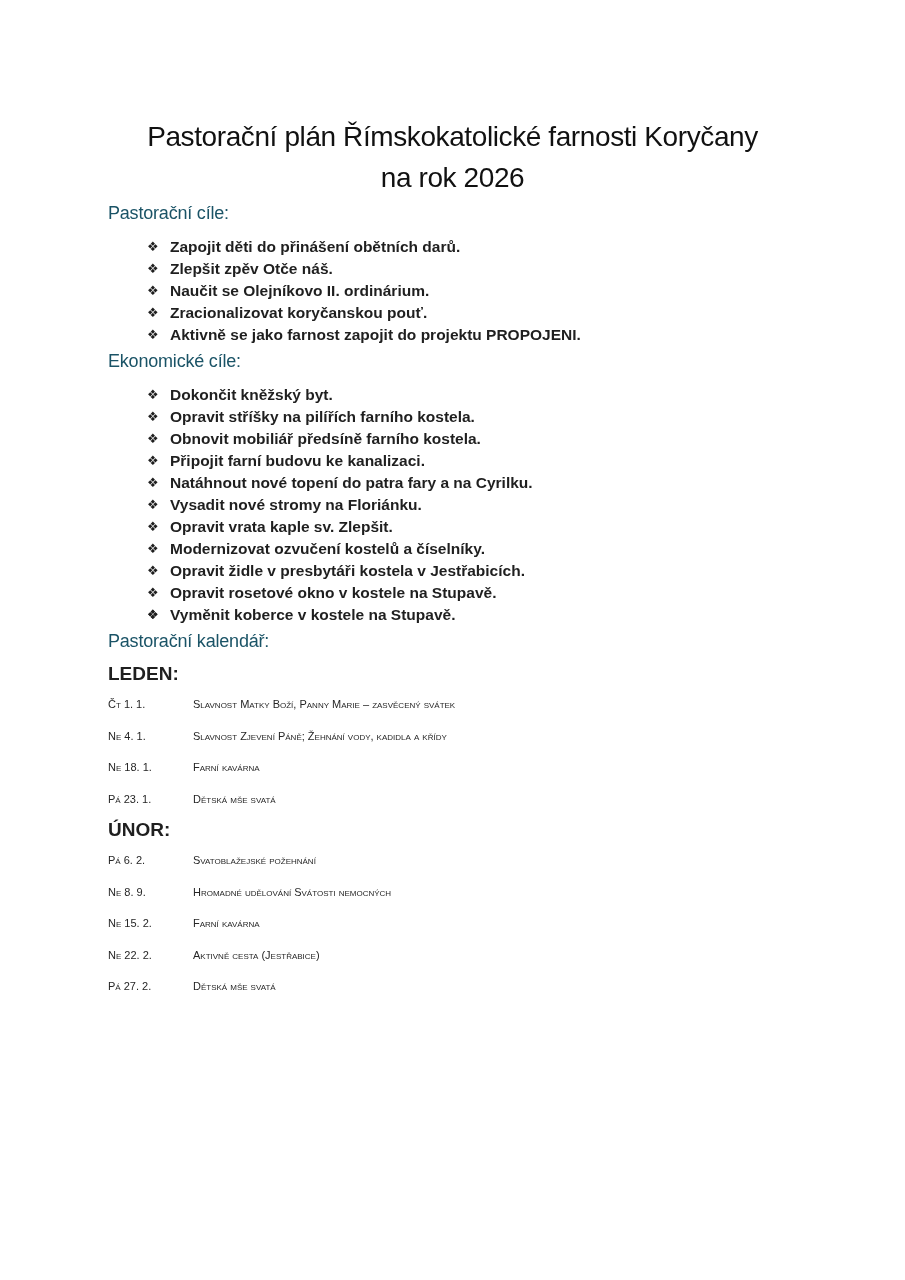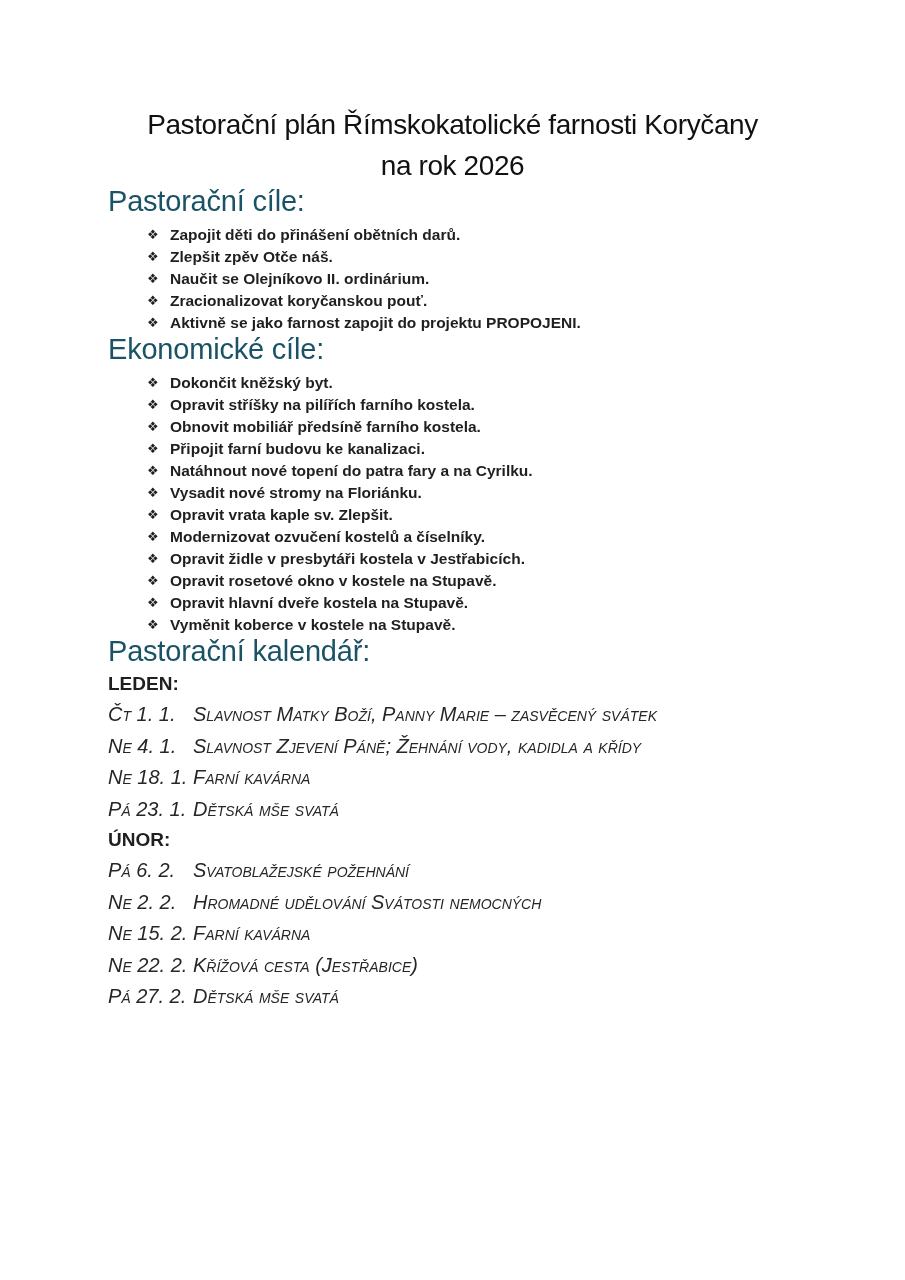--- a/index.html
+++ b/index.html
@@ -10,35 +10,35 @@
   html,body{margin:0;padding:0;}
   body{
     width:905px;height:1280px;
     background:#ffffff;
     font-family:"Liberation Sans",sans-serif;
     color:var(--text-color);
     overflow:hidden;
   }
   .page{
     width:905px;height:1280px;
-    padding:4px 108px;
+    padding:16px 108px;
   }
   .doc-title{
     margin:0;
     padding-top:100px;
     text-align:center;
     font-size:28px;
     font-weight:400;
     letter-spacing:-0.4px;
     line-height:41px;
     color:#111111;
   }
   h2.section-heading{
     margin:0;
-    font-size:29px;
+    font-size:18px;
     font-weight:400;
     line-height:30px;
     color:var(--heading-color);
     letter-spacing:-0.2px;
   }
   .h2-goals1{margin-top:15px;}
   .h2-goals2{margin-top:20px;}
   .h2-calendar{margin-top:17px;}
   ul.goal-list{
     list-style:none;
@@ -67,24 +67,23 @@
     font-weight:700;
     font-size:19px;
     line-height:20px;
     margin:0 0 10px 0;
     color:var(--text-color);
   }
   .cal-row{
     display:flex;
     line-height:20px;
     margin-bottom:11.5px;
-    font-size:20px;
+    font-size:11px;
     font-variant:small-caps;
     color:#262626;
-    font-style:italic;
   }
   .cal-day{
     width:85px;
     flex:none;
   }
   .cal-event{
     flex:1;
   }
 </style>
 </head>
@@ -111,21 +110,21 @@
     <li><span class="bullet">❖</span><span>Dokončit kněžský byt.</span></li>
     <li><span class="bullet">❖</span><span>Opravit stříšky na pilířích farního kostela.</span></li>
     <li><span class="bullet">❖</span><span>Obnovit mobiliář předsíně farního kostela.</span></li>
     <li><span class="bullet">❖</span><span>Připojit farní budovu ke kanalizaci.</span></li>
     <li><span class="bullet">❖</span><span>Natáhnout nové topení do patra fary a na Cyrilku.</span></li>
     <li><span class="bullet">❖</span><span>Vysadit nové stromy na Floriánku.</span></li>
     <li><span class="bullet">❖</span><span>Opravit vrata kaple sv. Zlepšit.</span></li>
     <li><span class="bullet">❖</span><span>Modernizovat ozvučení kostelů a číselníky.</span></li>
     <li><span class="bullet">❖</span><span>Opravit židle v presbytáři kostela v Jestřabicích.</span></li>
     <li><span class="bullet">❖</span><span>Opravit rosetové okno v kostele na Stupavě.</span></li>
-    <li><span class="bullet">❖</span><span>Opravit hlavní dveře kostela na Stupavě.</span></li>
+    <li><span class="bullet">❖</span></li>
     <li><span class="bullet">❖</span><span>Vyměnit koberce v kostele na Stupavě.</span></li>
   </ul>
 
   <h2 class="section-heading h2-calendar">Pastorační kalendář:</h2>
 
   <div class="calendar">
 
     <div class="month-heading">LEDEN:</div>
     <div class="cal-row">
       <span class="cal-day">Čt 1. 1.</span>
@@ -143,30 +142,30 @@
       <span class="cal-day">Pá 23. 1.</span>
       <span class="cal-event">Dětská mše svatá</span>
     </div>
 
     <div class="month-heading">ÚNOR:</div>
     <div class="cal-row">
       <span class="cal-day">Pá 6. 2.</span>
       <span class="cal-event">Svatoblažejské požehnání</span>
     </div>
     <div class="cal-row">
-      <span class="cal-day">Ne 2. 2.</span>
+      <span class="cal-day">Ne 8. 9.</span>
       <span class="cal-event">Hromadné udělování Svátosti nemocných</span>
     </div>
     <div class="cal-row">
       <span class="cal-day">Ne 15. 2.</span>
       <span class="cal-event">Farní kavárna</span>
     </div>
     <div class="cal-row">
       <span class="cal-day">Ne 22. 2.</span>
-      <span class="cal-event">Křížová cesta (Jestřabice)</span>
+      <span class="cal-event">Aktivně cesta (Jestřabice)</span>
     </div>
     <div class="cal-row">
       <span class="cal-day">Pá 27. 2.</span>
       <span class="cal-event">Dětská mše svatá</span>
     </div>
 
   </div>
 
 </div>
 

